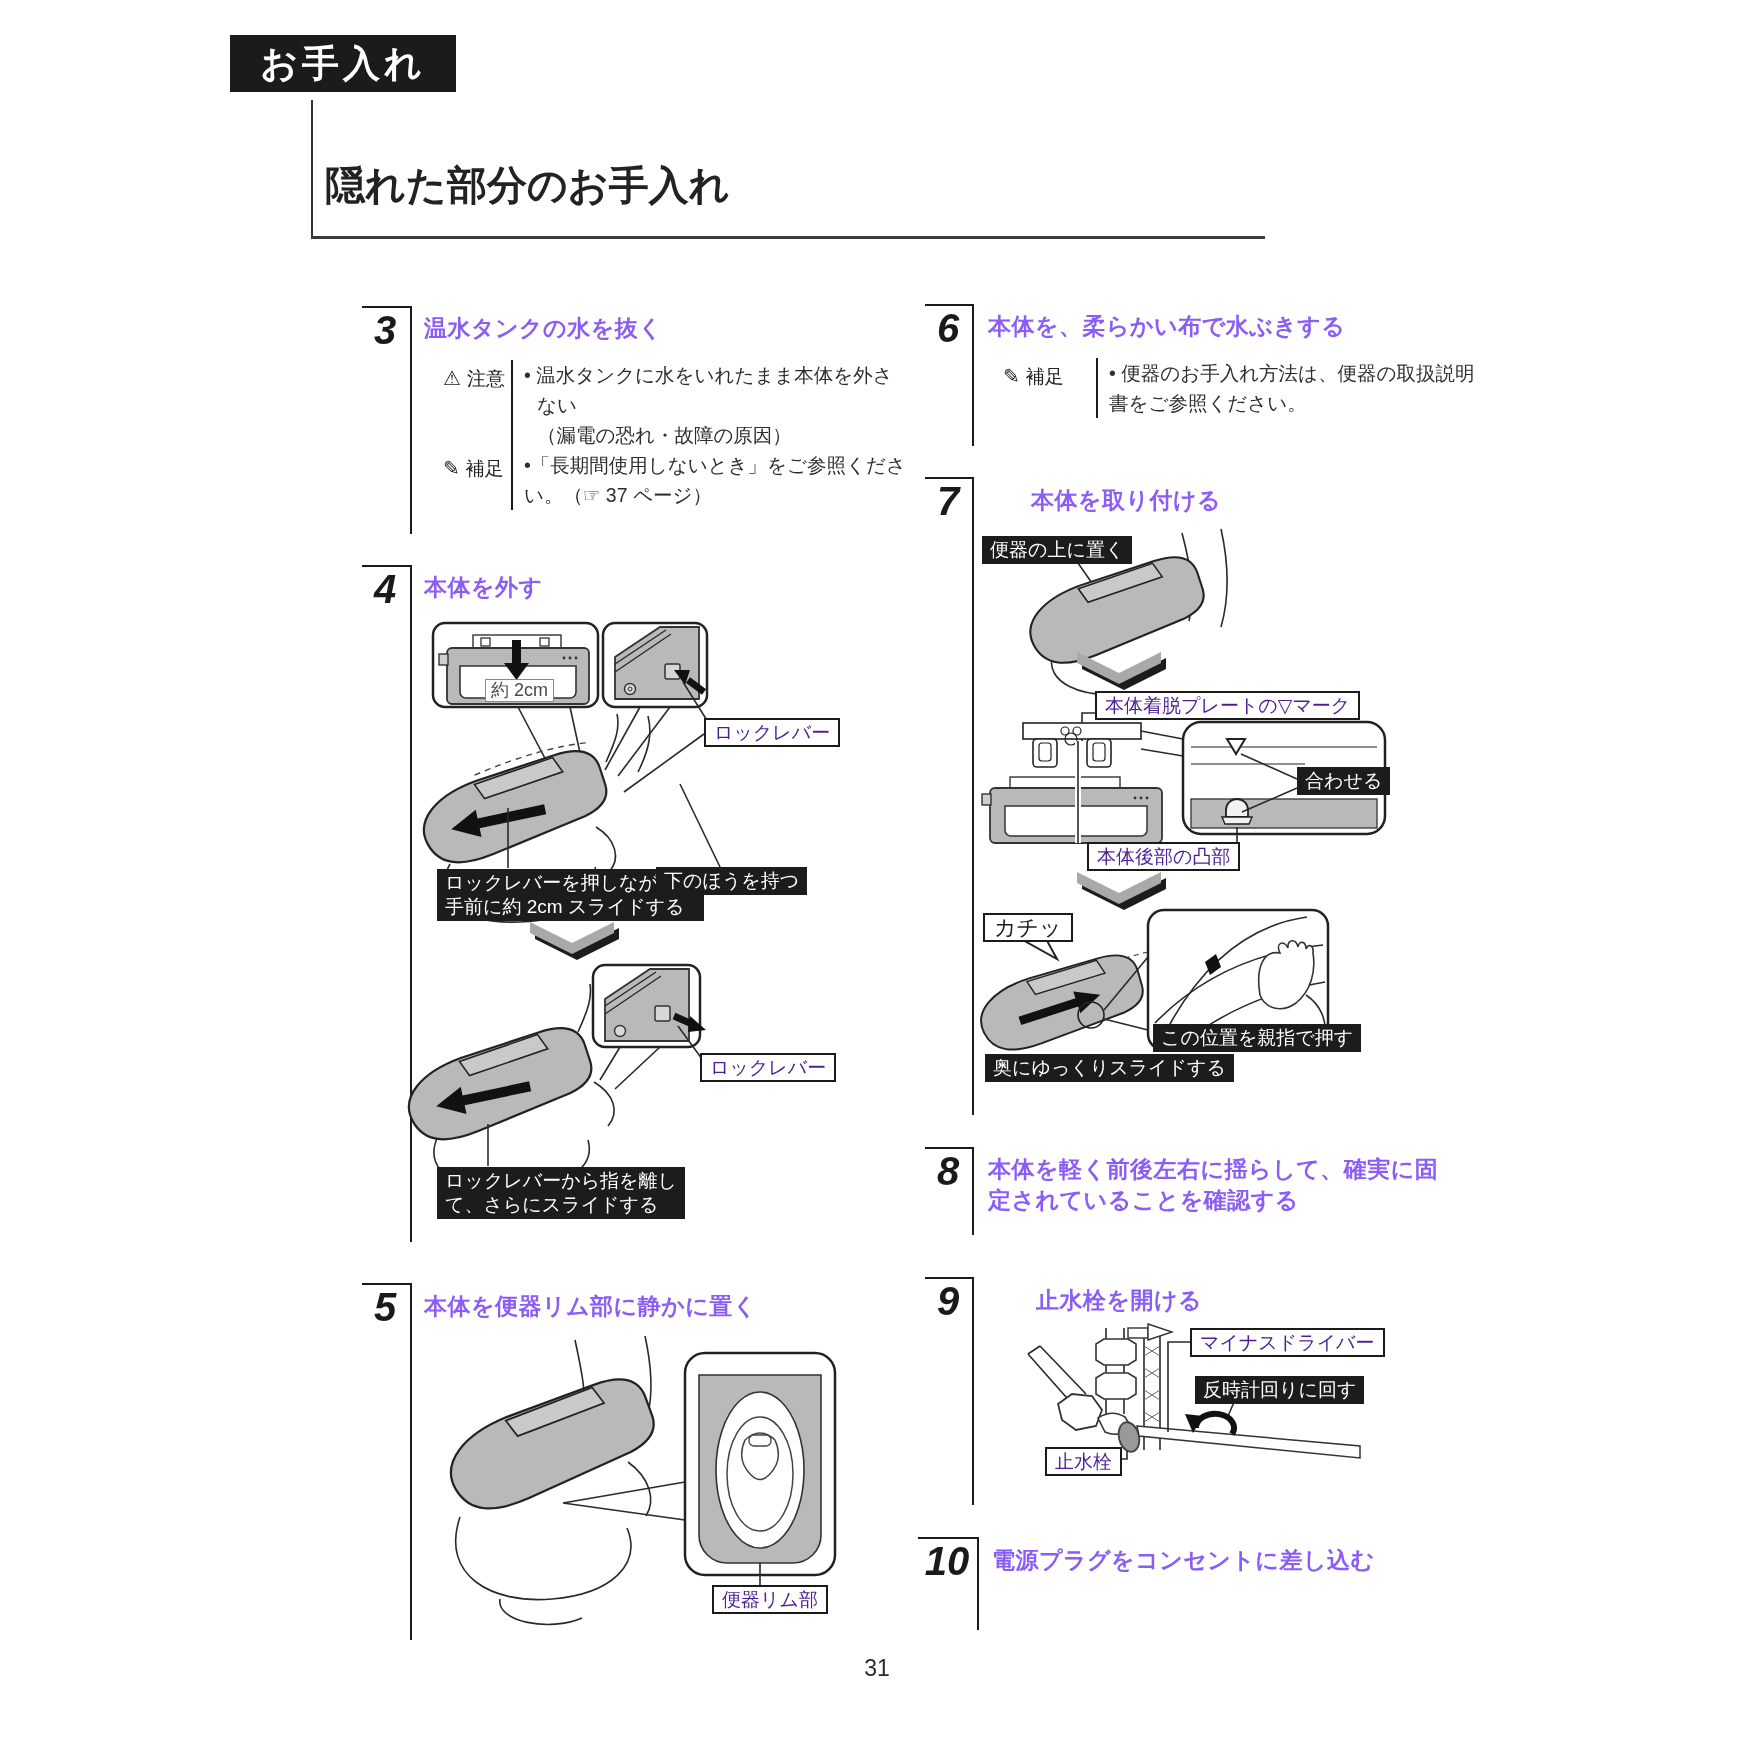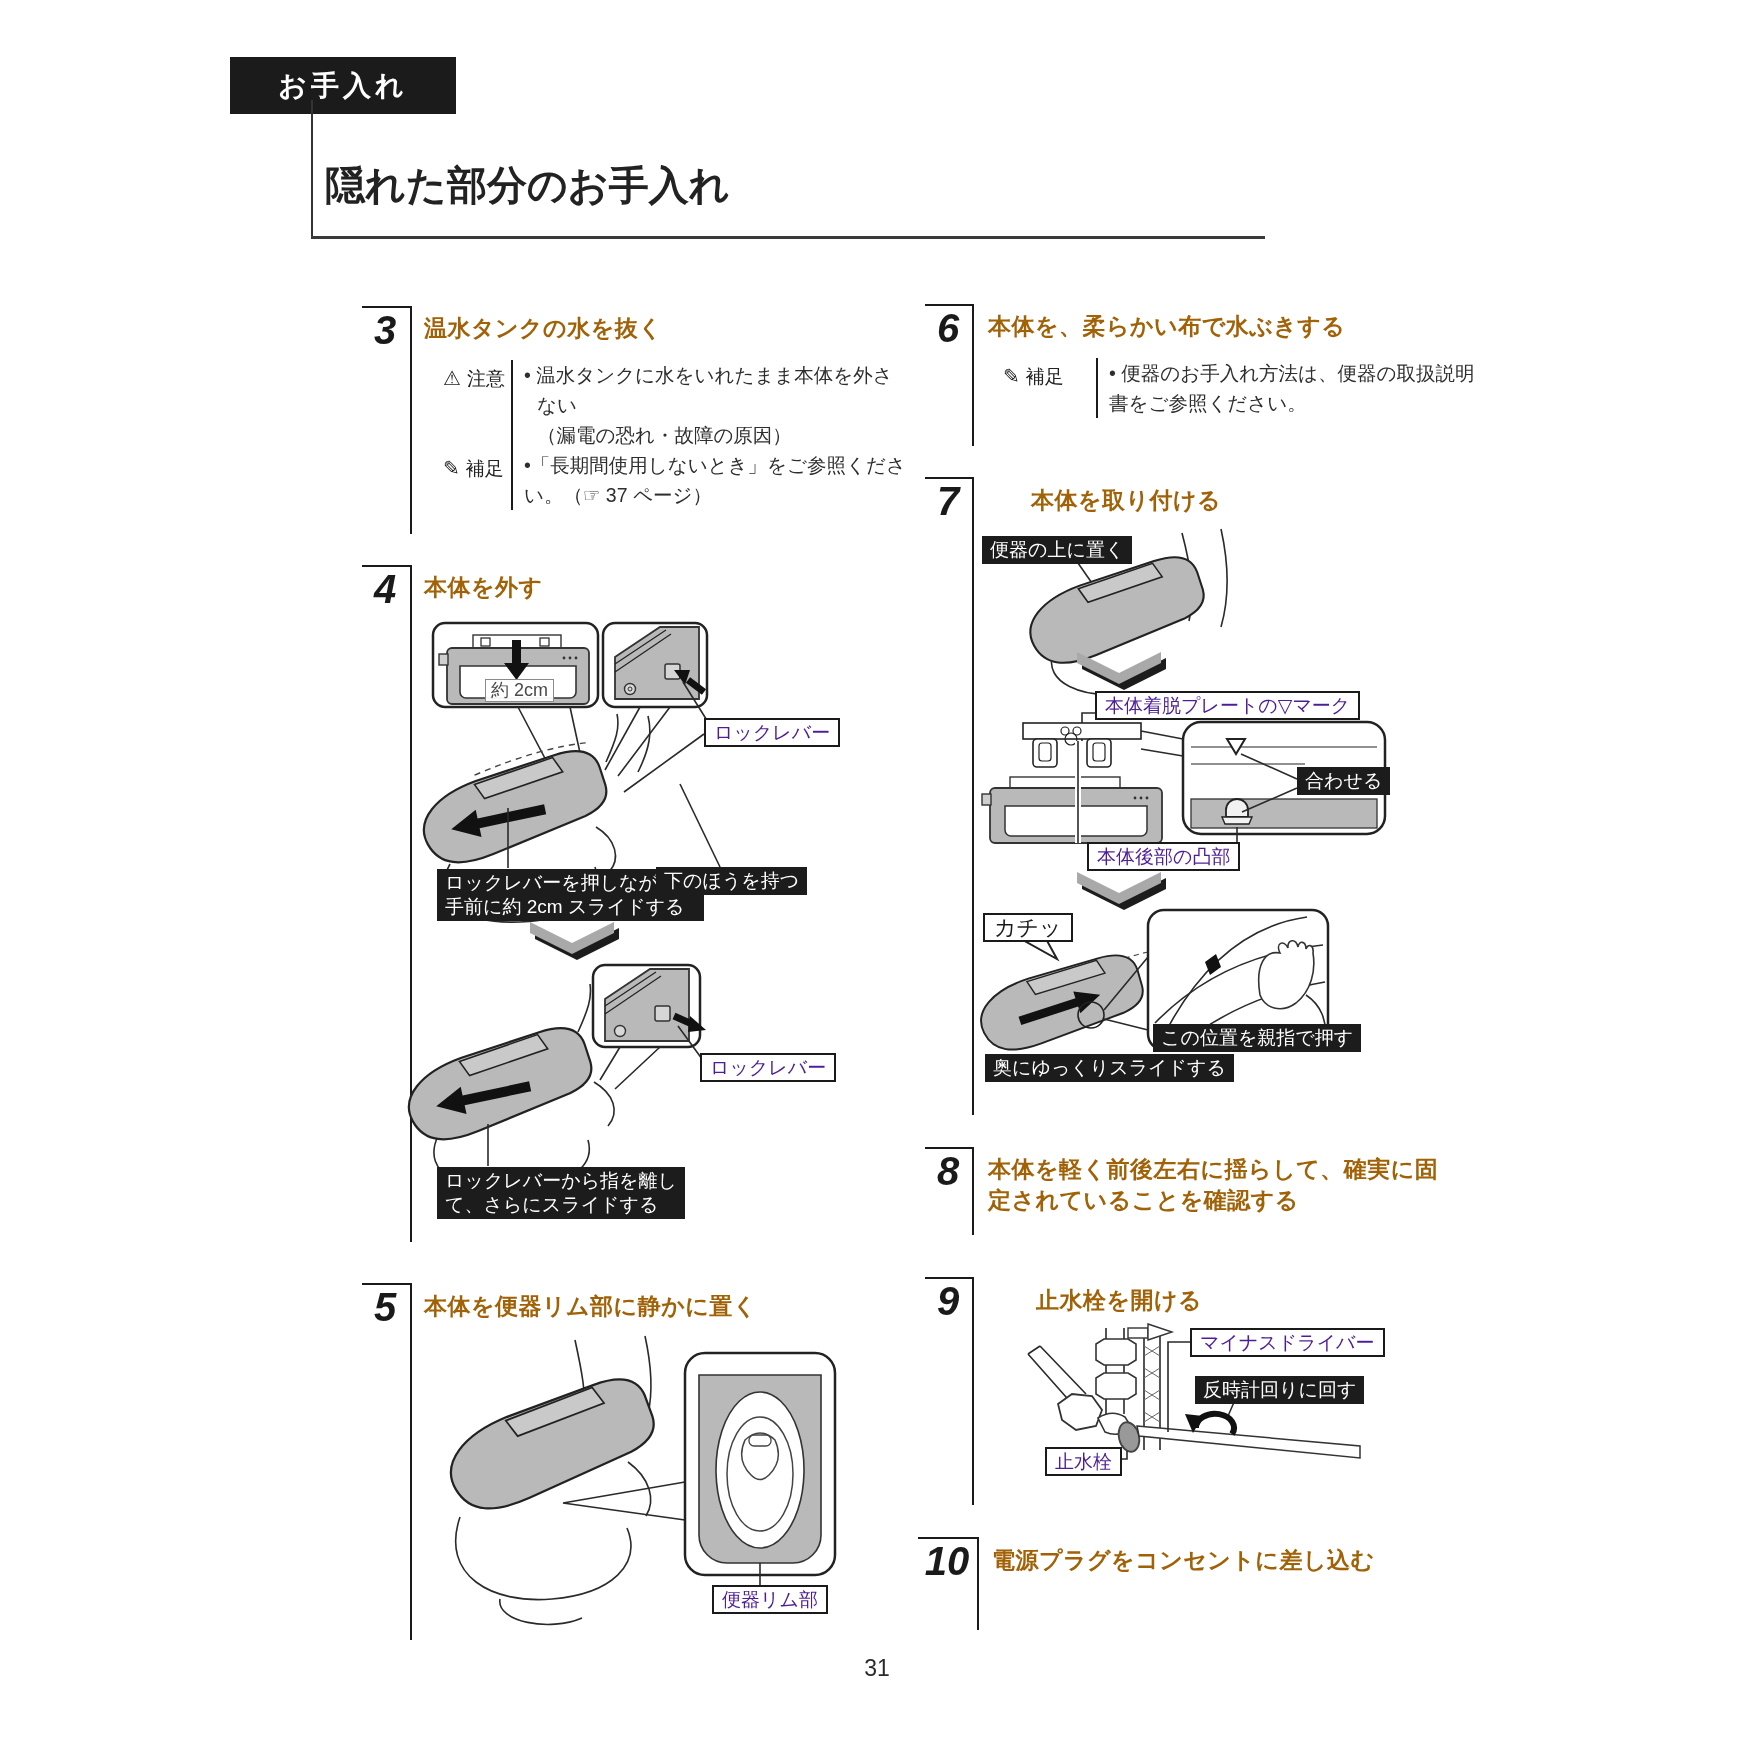--- a/index.html
+++ b/index.html
@@ -1,27 +1,27 @@
 <!DOCTYPE html>
 <html><head>
 <meta charset="utf-8">
 <style>
   html,body{margin:0;padding:0;background:#ffffff;}
   .page{position:relative;width:1754px;height:1754px;background:#fff;overflow:hidden;
         font-family:"Liberation Sans","DejaVu Sans",sans-serif;color:#1a1a1a;}
   .abs{position:absolute;}
-  .badge{background:#1b1b1b;color:#fff;font-weight:700;font-size:28px;letter-spacing:4px;
-         display:flex;align-items:center;justify-content:center;margin-top:22px;}
+  .badge{background:#1b1b1b;color:#fff;font-weight:700;font-size:37px;letter-spacing:4px;
+         display:flex;align-items:center;justify-content:center;}
   .doc-title{font-size:40px;font-weight:600;color:#222;white-space:nowrap;}
   .vbar{background:#333;width:2px;}
   .hrule{background:#3a3a3a;height:3px;}
   .step-topline{height:2px;background:#1a1a1a;}
   .step-vline{width:2px;background:#1a1a1a;}
   .step-num{font-style:italic;font-weight:700;font-size:40px;color:#1a1a1a;width:46px;text-align:center;}
-  .step-title{font-weight:700;font-size:23px;color:#a16207;white-space:nowrap;letter-spacing:0.5px;font-family:Liberation Serif, serif;}
+  .step-title{font-weight:700;font-size:23px;color:#8b5cf6;white-space:nowrap;letter-spacing:0.5px;font-family:Liberation Serif, serif;}
   .note-head{font-size:19px;color:#222;white-space:nowrap;}
   .note-head .ic{font-size:20px;margin-right:6px;}
   .note-body{border-left:2px solid #1a1a1a;padding-left:11px;font-size:19.5px;line-height:30px;
              color:#2e2e2e;white-space:nowrap;}
   .black-label{background:#1c1c1c;color:#fff;font-size:19px;line-height:24px;padding:2px 8px;white-space:nowrap;}
   .callout{background:#fff;border:2px solid #1a1a1a;font-size:19px;line-height:23px;padding:1px 8px;
            white-space:nowrap;color:#4c1d95;}
   .mini-box{background:rgba(255,255,255,0.95);border:1.5px solid #8a8a8a;color:#4a4a4a;
             font-size:18px;line-height:21px;padding:0 5px;white-space:nowrap;}
   .bubble{background:#fff;border:2.5px solid #1a1a1a;border-radius:0;font-size:22px;line-height:23px;

